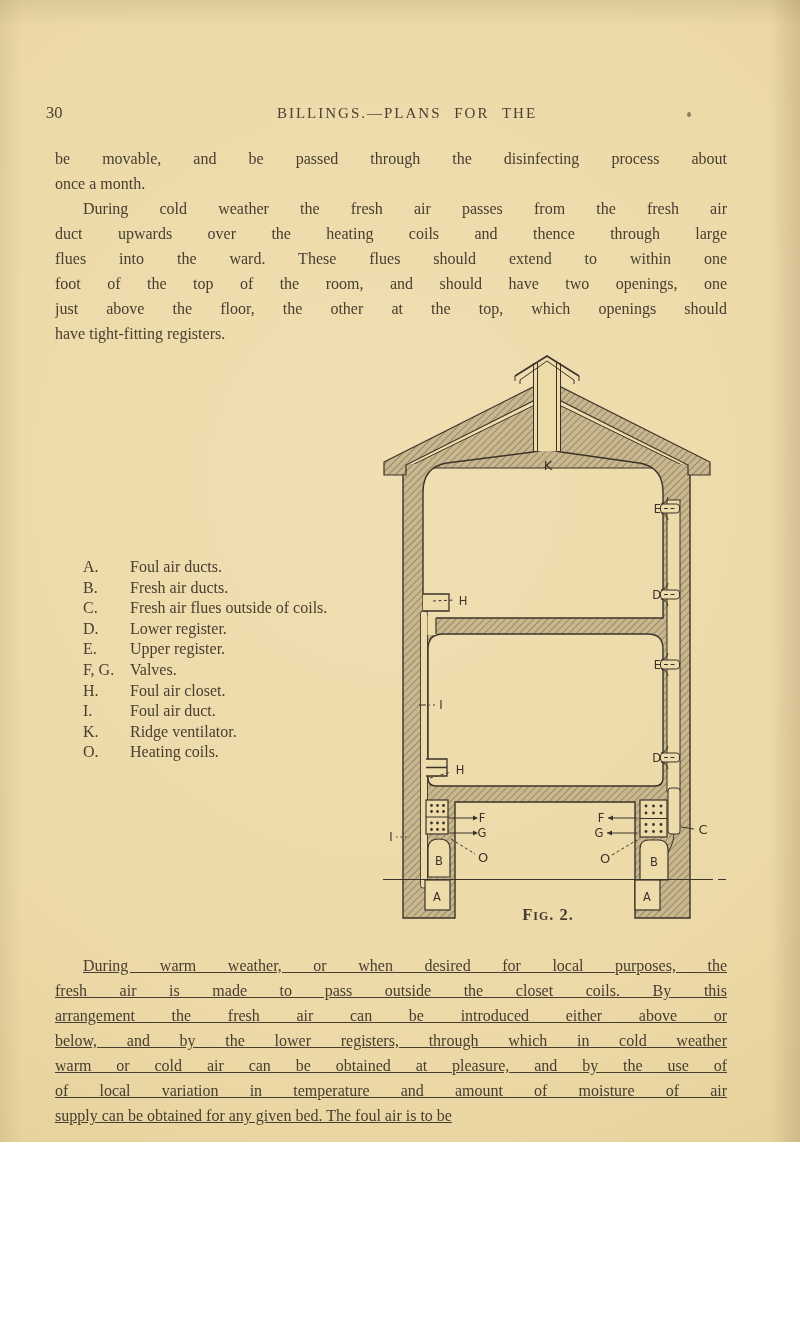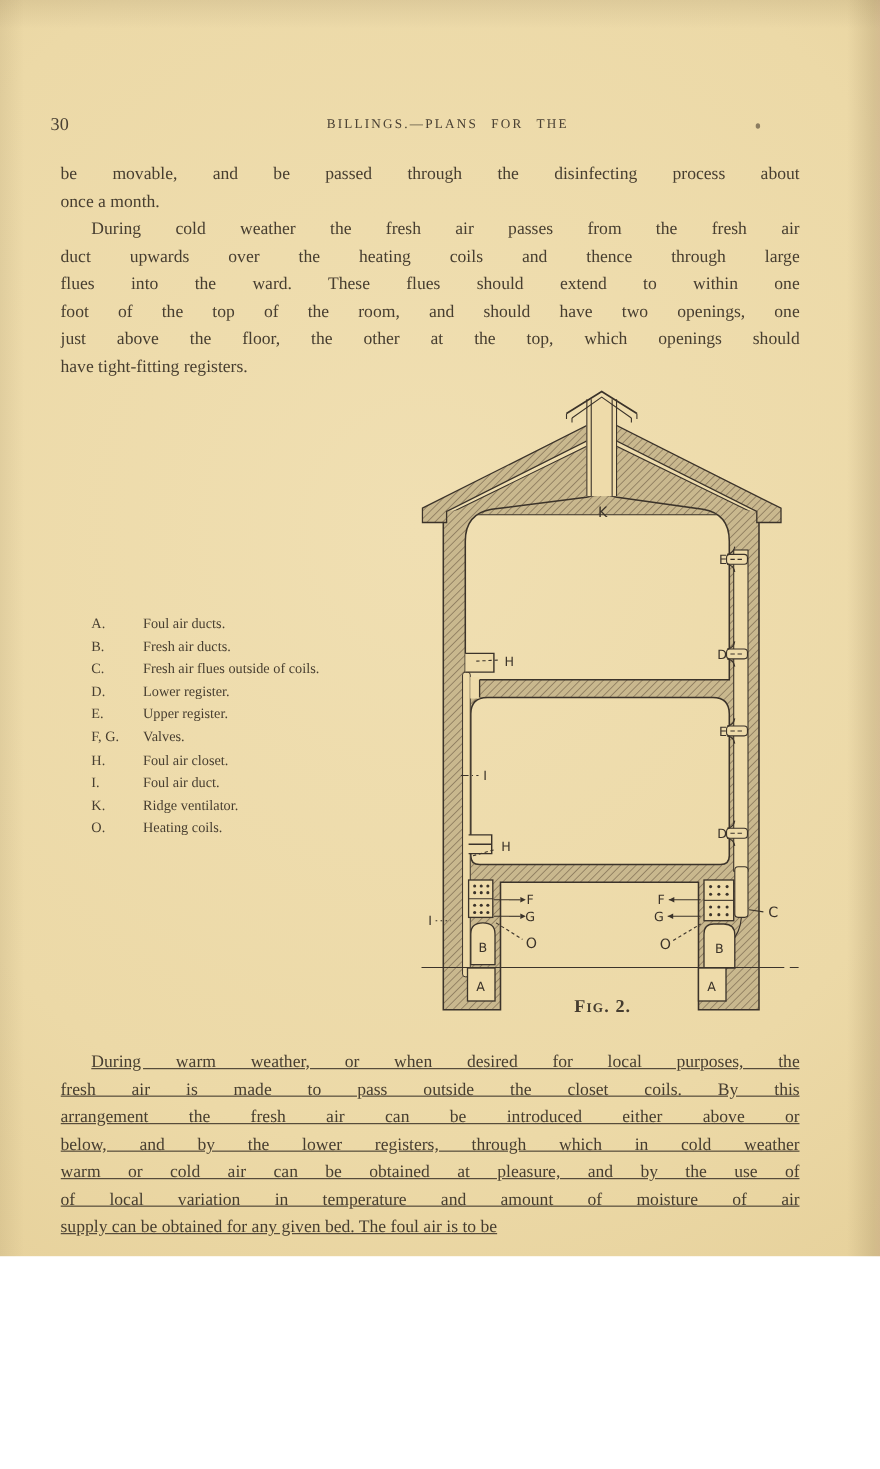--- a/index.html
+++ b/index.html
@@ -26,35 +26,35 @@
     position:absolute;left:0;top:0;width:22px;height:1335px;
     background:linear-gradient(to right, rgba(110,90,55,.10), rgba(110,90,55,0));
     pointer-events:none;
   }
   #pageno{
     position:absolute;left:46px;top:103px;
     font-size:16.5px;color:#4a4134;
   }
   #header{
     position:absolute;left:73px;top:105px;width:668px;
-    text-align:center;font-size:12px;letter-spacing:2px;word-spacing:7px;
+    text-align:center;font-size:15px;letter-spacing:2px;word-spacing:7px;
     color:#4a4134;
   }
   .textblock{
     position:absolute;left:55px;width:672px;
     font-size:16px;line-height:25px;color:#473e30;
   }
   #para12{top:146px;}
   #para3{top:953px;text-decoration:underline;}
   .tline{height:25px;overflow:hidden;}
   .just{text-align:justify;text-align-last:justify;}
   .indent{text-indent:28px;}
   #legend{
     position:absolute;left:83px;top:557px;width:330px;
-    font-size:13px;line-height:20.6px;color:#473e30;
+    font-size:16px;line-height:20.6px;color:#473e30;
   }
   .lrow{white-space:nowrap;}
   .lkey{display:inline-block;width:47px;}
   #figwrap{position:absolute;left:383px;top:352px;width:345px;height:576px;}
   #figcaption{
     position:absolute;left:500px;top:905px;width:96px;
     text-align:center;font-variant:small-caps;font-weight:700;
     font-size:16.5px;letter-spacing:1px;color:#453c2f;
   }
   .figtext{

